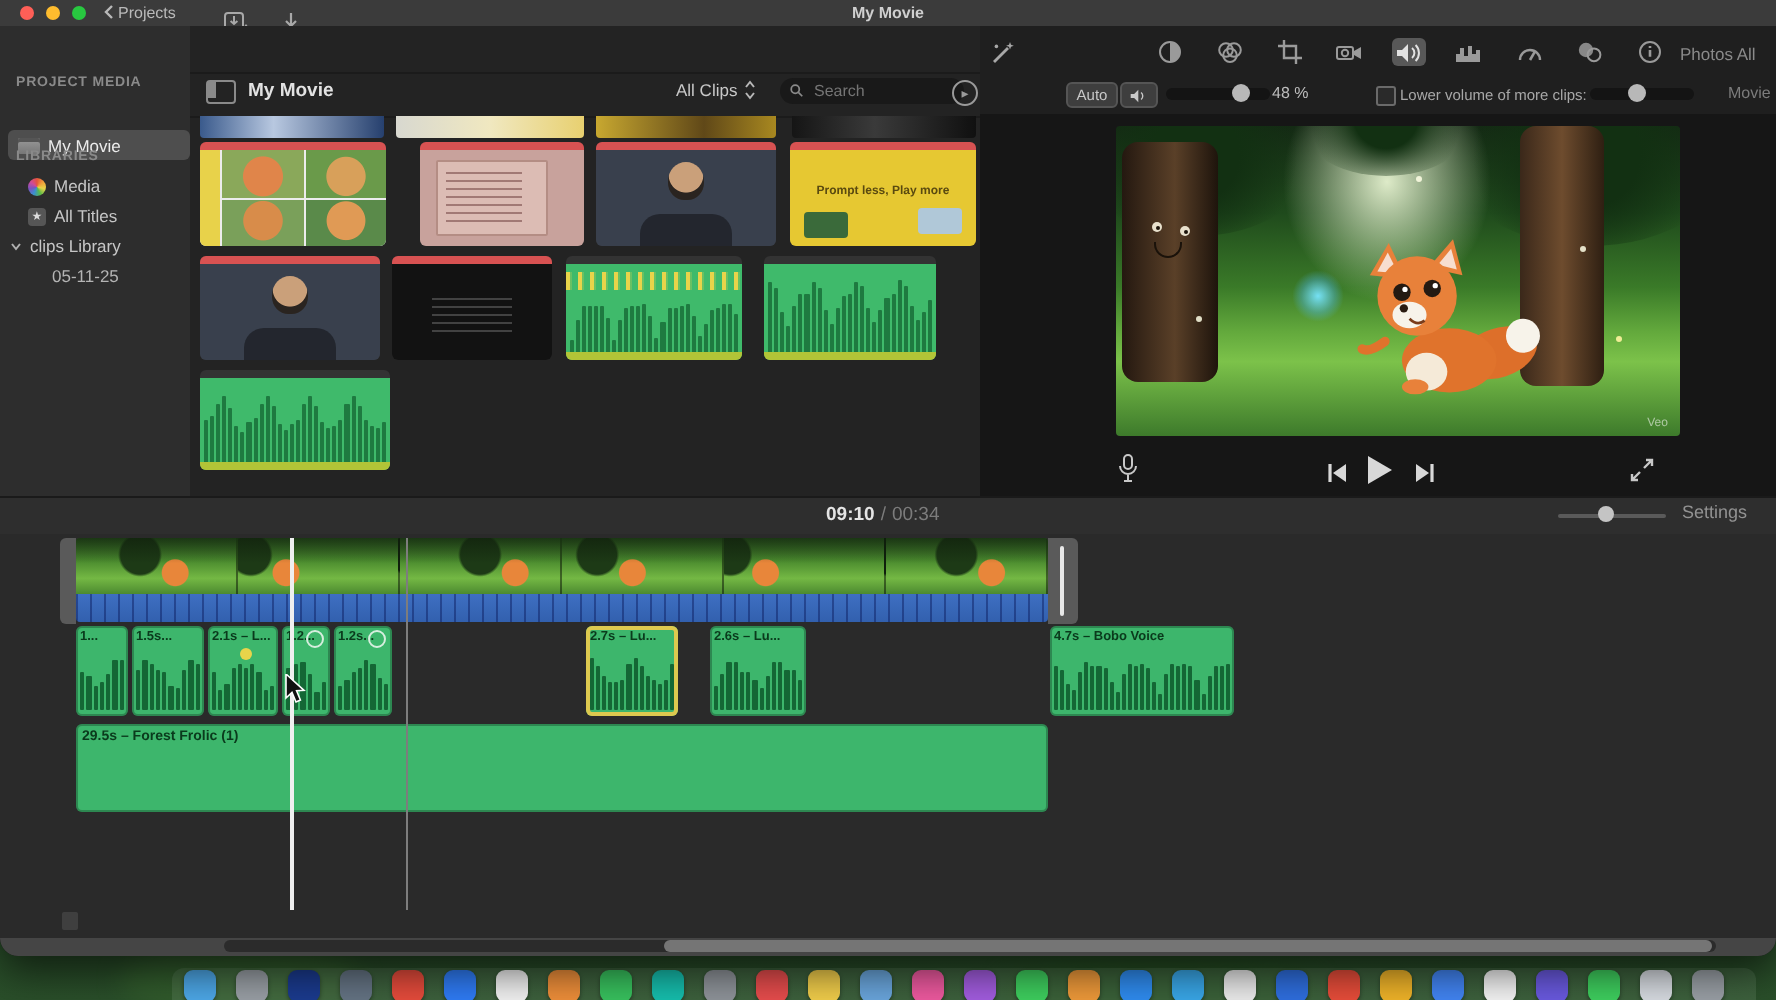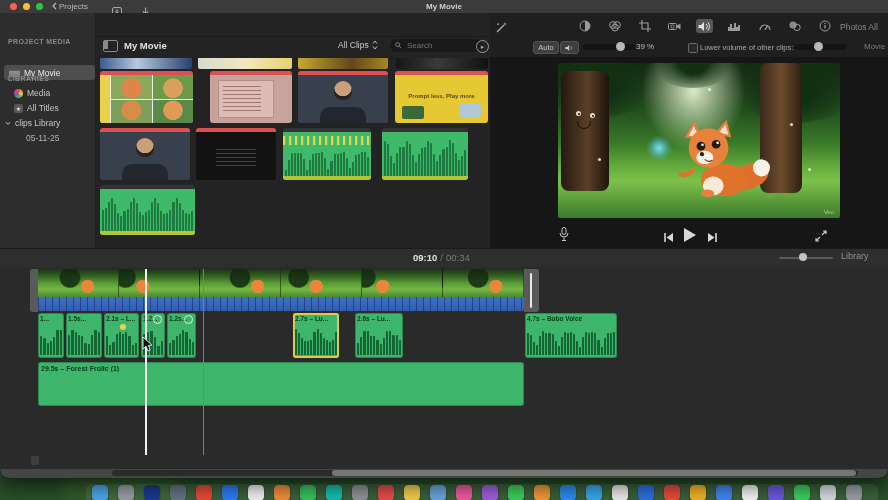--- a/index.html
+++ b/index.html
@@ -535,23 +535,23 @@
     <div id="auto-btn" class="abs">Auto</div>
     <div id="spk-btn" class="abs">
       <svg width="9" height="8" viewBox="0 0 13 11">
           <path d="M0.5 4 h2.5 L6 1 v9 L3 7 H0.5 z" fill="#c8c8c8"></path>
           <path d="M8 3 a3.2 3.2 0 0 1 0 5" stroke="#c8c8c8" fill="none"></path>
         </svg>
     </div>
     <div class="slider abs" style="left:583px;top:44px;width:52px;">
       <span class="knob" style="left:33px;"></span>
     </div>
-    <div id="vol-pct" class="abs">39 %</div>
+    <div id="vol-pct" class="abs">48 %</div>
     <div id="duck-check" class="abs"></div>
-    <div id="duck-label" class="abs">Lower volume of other clips:</div>
+    <div id="duck-label" class="abs">Lower volume of more clips:</div>
     <div class="slider abs" style="left:795px;top:44px;width:52px;">
       <span class="knob" style="left:19px;"></span>
     </div>
     <div id="vol-reset" class="abs">Movie</div>
 
     <div id="viewer" class="abs"></div>
     <div id="scene" class="abs">
       <div class="shaft"></div>
       <div class="canopy" style="left:-20px;top:-25px;width:120px;height:80px;"></div>
       <div class="canopy" style="right:-25px;top:-30px;width:140px;height:90px;"></div>
@@ -616,21 +616,21 @@
     </span>
 
     <div id="tl-header" class="abs"></div>
     <div id="tl-time" class="abs">
       <span class="cur">09:10</span>
       <span class="sep">/</span>
       <span class="tot">00:34</span>
     </div>
     <div id="zoom-slider" class="abs"></div>
     <div id="zoom-knob" class="abs"></div>
-    <div id="settings-lbl" class="abs">Library</div>
+    <div id="settings-lbl" class="abs">Settings</div>
 
     <div id="tl-body" class="abs"></div>
     <div id="handleL" class="abs"></div>
     <div id="handleR" class="abs"></div>
     <div id="filmstrip" class="abs">
         <div class="frame" style="--fx: 62%;"></div>
         <div class="frame" style="--fx: 30%;"></div>
         <div class="frame" style="--fx: 72%;"></div>
         <div class="frame" style="--fx: 44%;"></div>
         <div class="frame" style="--fx: 26%;"></div>

